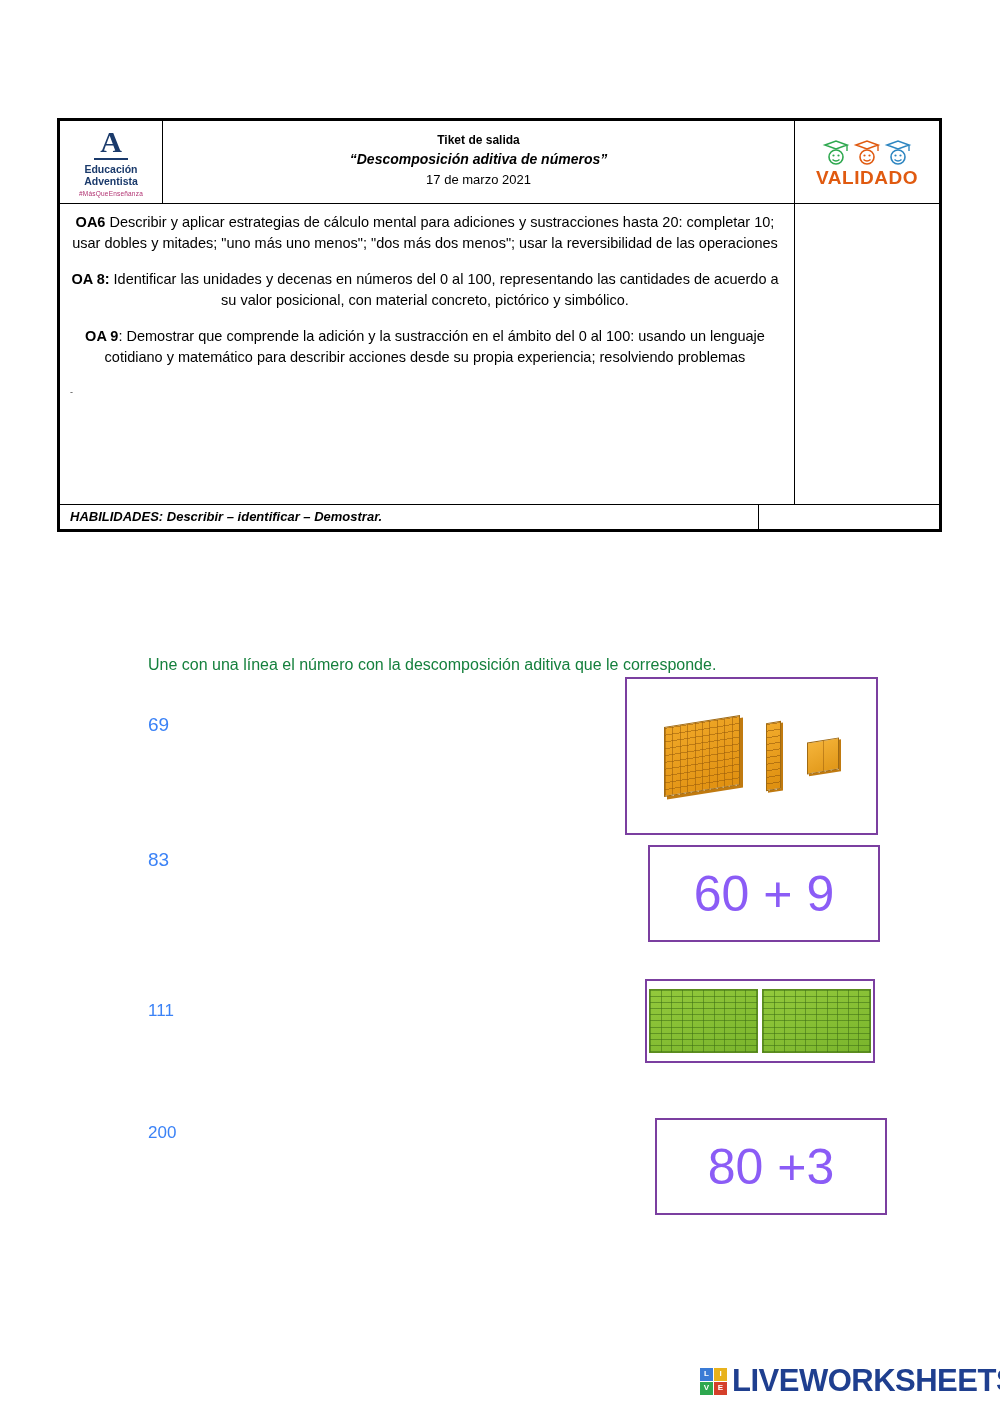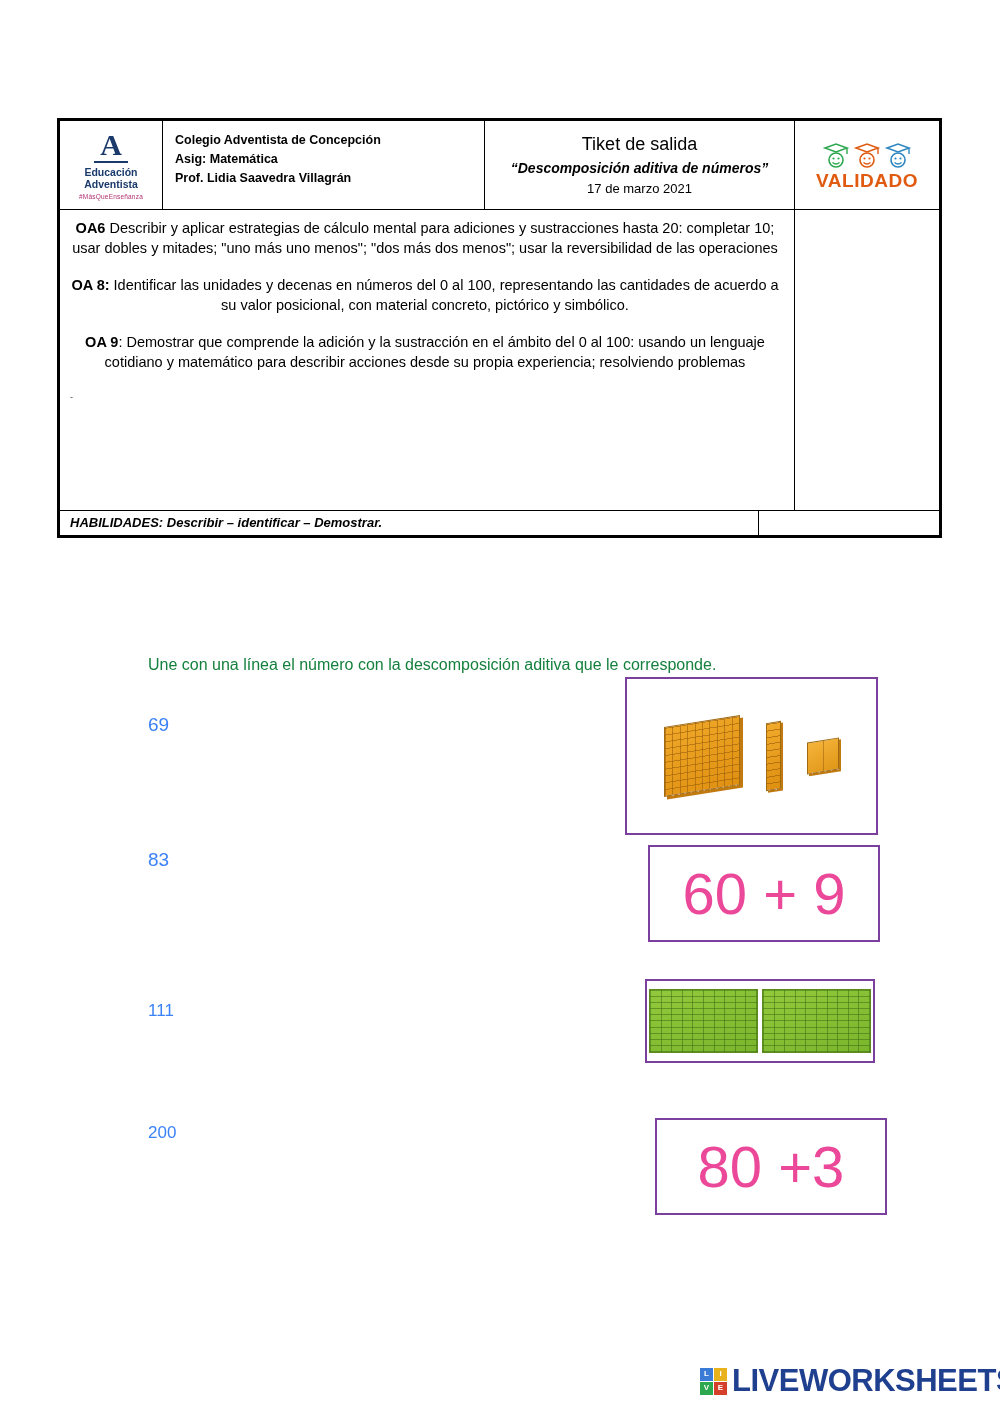--- a/index.html
+++ b/index.html
@@ -73,22 +73,22 @@
     line-height: 1.5;
   }
   .hdr-title {
     flex: 1;
     box-sizing: border-box;
     border-right: 1px solid #000;
     padding: 10px 8px;
     text-align: center;
   }
   .hdr-title .t1 {
-    font-size: 18px;
-    font-weight: normal;
+    font-size: 12px;
+    font-weight: bold;
     line-height: 1.5;
   }
   .hdr-title .t2 {
     font-size: 14px;
     font-weight: bold;
     font-style: italic;
     line-height: 1.5;
   }
   .hdr-title .t3 {
     font-size: 13px;
@@ -194,22 +194,22 @@
     display: flex;
     align-items: center;
     justify-content: center;
   }
   .card-blocks-1 { left: 625px; top: 677px; width: 253px; height: 158px; }
   .card-text-1   { left: 648px; top: 845px; width: 232px; height: 97px; }
   .card-blocks-2 { left: 645px; top: 979px; width: 230px; height: 84px; }
   .card-text-2   { left: 655px; top: 1118px; width: 232px; height: 97px; }
 
   .card-text {
-    font-size: 58px;
-    color: #ec4899;
+    font-size: 50px;
+    color: #8b5cf6;
     font-family: "Liberation Sans", sans-serif;
   }
 
   
   .blocks-row-1 {
     display: flex;
     align-items: center;
     gap: 26px;
   }
   .flat {
@@ -306,25 +306,20 @@
 
   <div class="hdr-top">
 
     <div class="hdr-logo">
       <div class="logo-mark">A</div>
       <div class="logo-l1">Educación</div>
       <div class="logo-l1">Adventista</div>
       <div class="logo-l2">#MásQueEnseñanza</div>
     </div>
 
-    <div class="hdr-school">
-      <div>Colegio Adventista de Concepción</div>
-      <div>Asig: Matemática</div>
-      <div>Prof. Lidia Saavedra Villagrán</div>
-    </div>
 
     <div class="hdr-title">
       <div class="t1">Tiket de salida</div>
       <div class="t2">“Descomposición aditiva de números”</div>
       <div class="t3">17 de marzo 2021</div>
     </div>
 
     <div class="hdr-valid">
       <div class="valid-faces">
         <svg width="28" height="30" viewBox="0 0 28 30">

